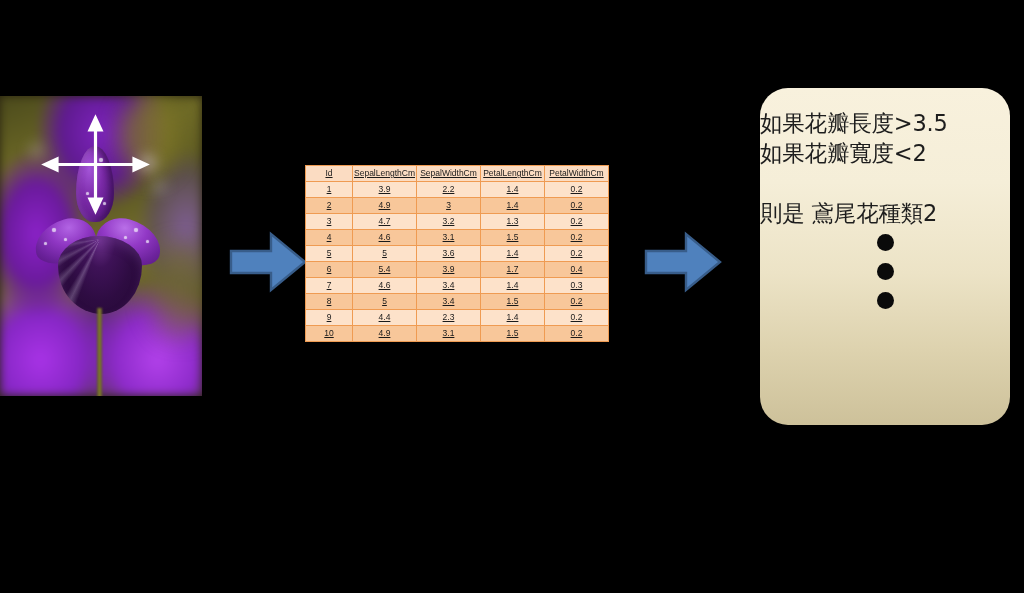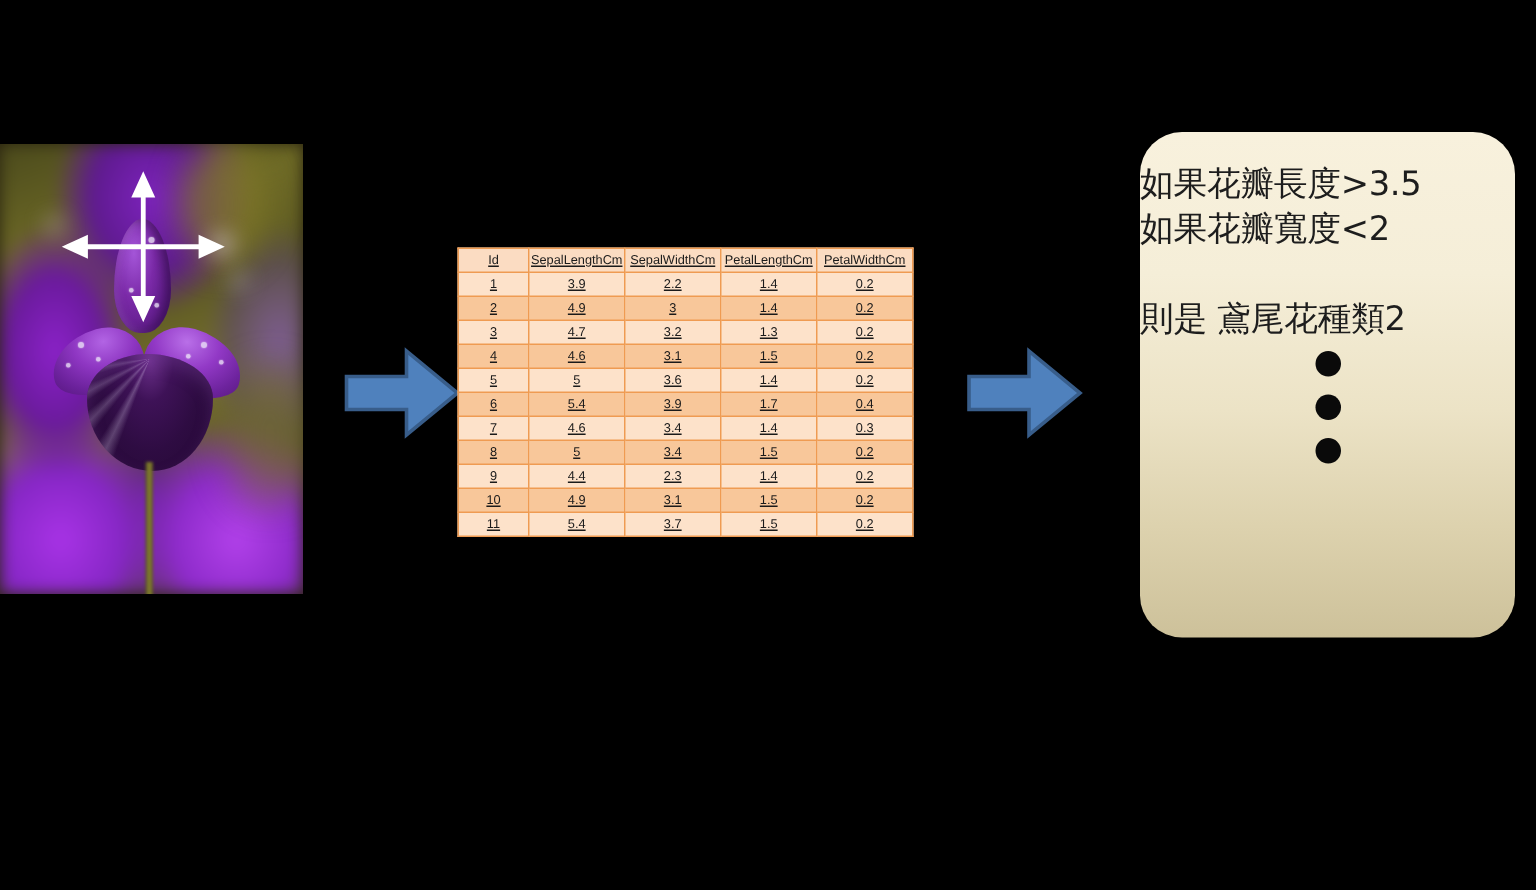--- a/index.html
+++ b/index.html
@@ -316,27 +316,20 @@
             <td>1.4</td>
             <td>0.2</td>
           </tr>
           <tr>
             <td>10</td>
             <td>4.9</td>
             <td>3.1</td>
             <td>1.5</td>
             <td>0.2</td>
           </tr>
-          <tr>
-            <td>11</td>
-            <td>5.4</td>
-            <td>3.7</td>
-            <td>1.5</td>
-            <td>0.2</td>
-          </tr>
         </tbody>
     </table>
   </div>
 
   <svg class="block-arrow" style="left:644px; top:231px; width:78px; height:62px;" viewBox="0 0 78 62">
     <polygon points="2,20 42,20 42,3 76,31 42,59 42,42 2,42" fill="#4f81bd" stroke="#385d8a" stroke-width="2.4"></polygon>
   </svg>
 
   <div id="rules-box">
     <div class="rule-line">如果花瓣長度&gt;3.5</div>

